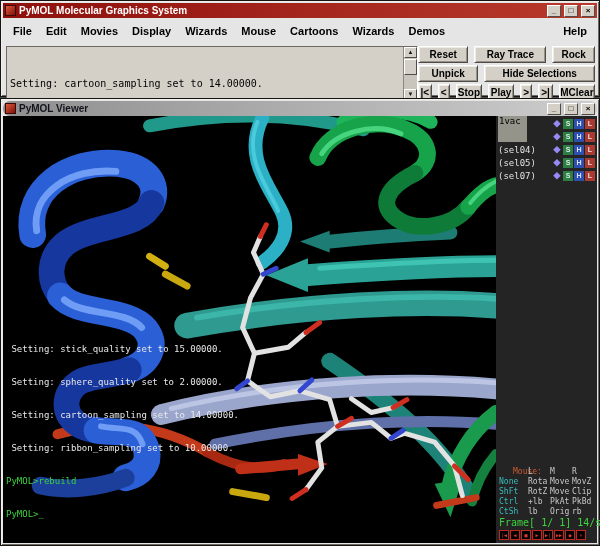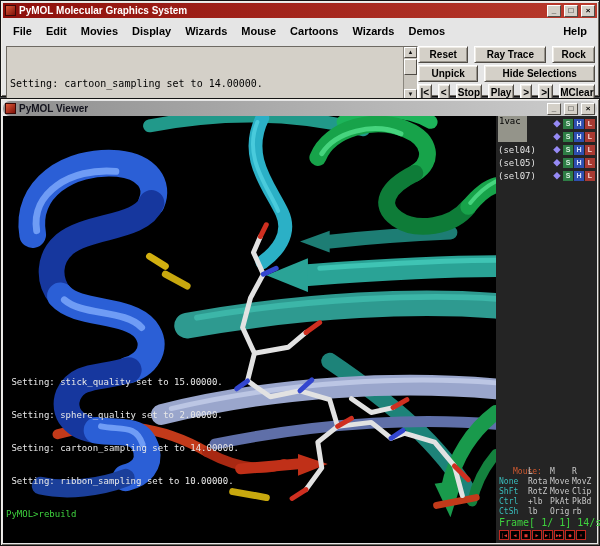--- a/index.html
+++ b/index.html
@@ -232,20 +232,21 @@
           </g>
         </g>
       </svg>
 
       <div class="gl-console">
         <div class="gl-line white"> Setting: stick_quality set to 15.00000.</div>
         <div class="gl-line white"> Setting: sphere_quality set to 2.00000.</div>
         <div class="gl-line white"> Setting: cartoon_sampling set to 14.00000.</div>
         <div class="gl-line white"> Setting: ribbon_sampling set to 10.00000.</div>
         <div class="gl-line green">PyMOL&gt;rebuild</div>
+        <div class="gl-line green">PyMOL&gt;_</div>
       </div>
     </div>
 
     <div class="sidebar">
       <div class="obj-row">
         <span class="obj-name">(all)</span>
         <span class="chips">
           <span class="chip c0">◆</span>
           <span class="chip c1">S</span>
           <span class="chip c2">H</span>

